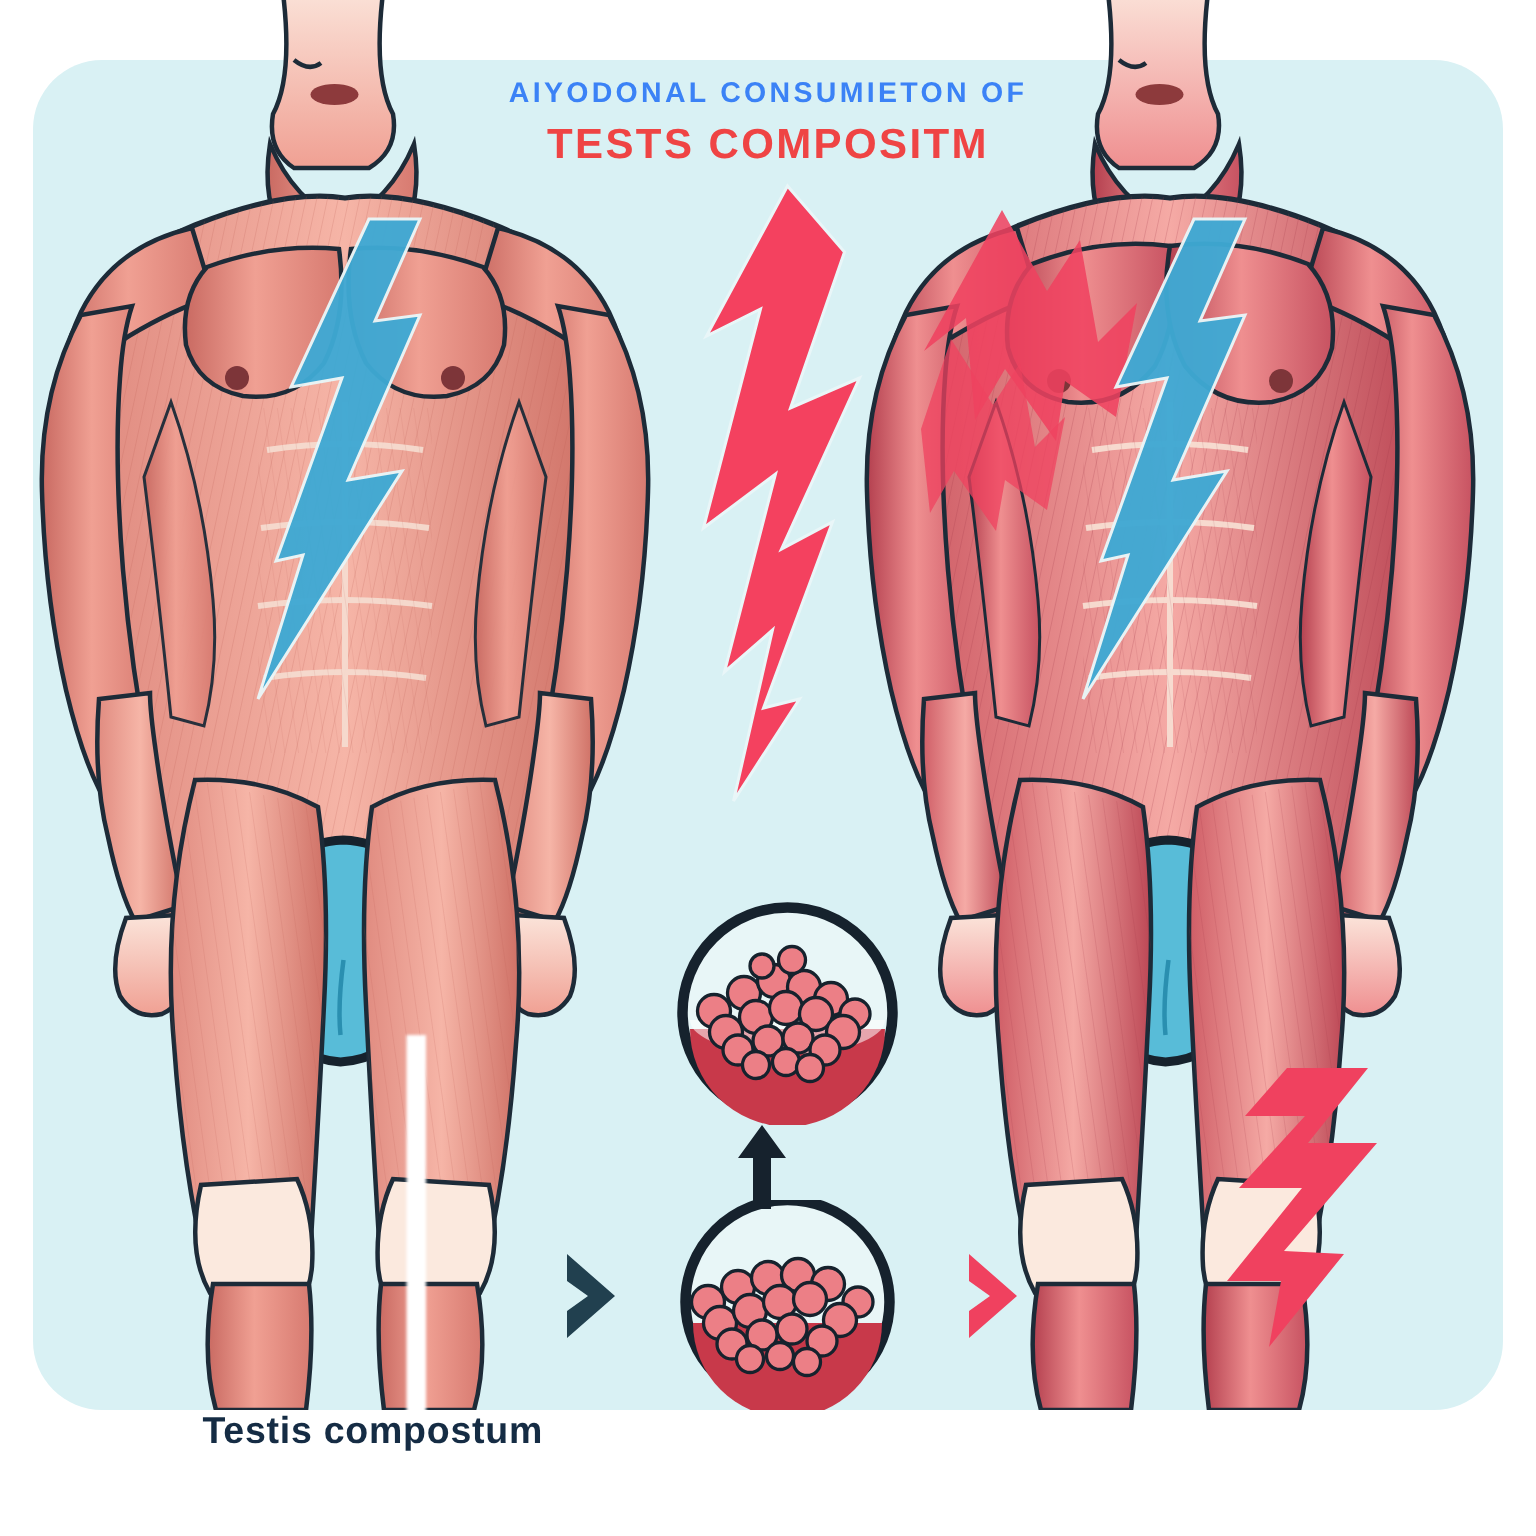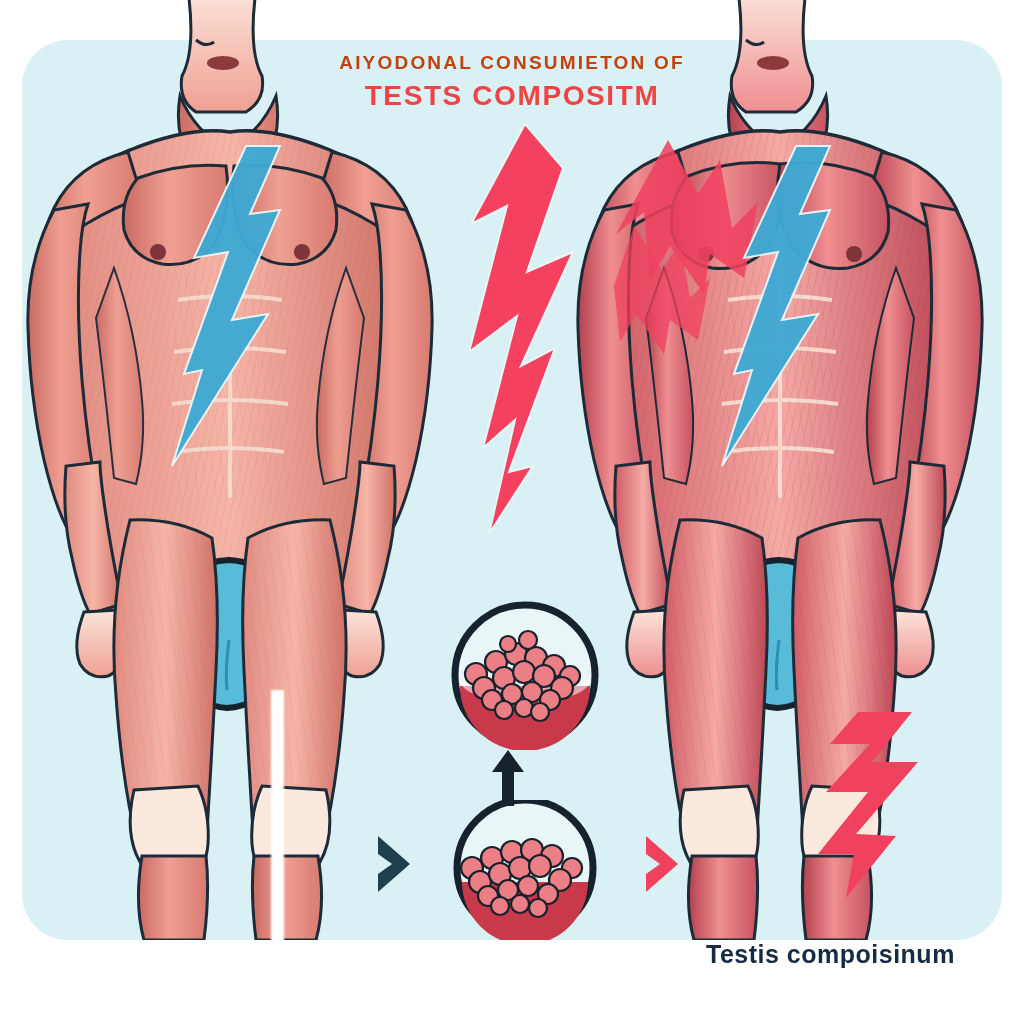--- a/index.html
+++ b/index.html
@@ -9,21 +9,21 @@
   #stage{position:relative;width:1024px;height:1024px;background:#ffffff;}
 
   
   .panel{position:absolute;left:22px;top:40px;width:980px;height:900px;
          background:#d9f1f4;border-radius:46px;}
 
   
   .title-wrap{position:absolute;left:310px;top:48px;width:404px;
               text-align:center;z-index:40;}
   .title-l1{font-size:19px;font-weight:700;letter-spacing:2.2px;
-            color:#c2410c;line-height:30px;white-space:nowrap;}
+            color:#3b82f6;line-height:30px;white-space:nowrap;}
   .title-l2{font-size:28px;font-weight:800;letter-spacing:1.6px;
             color:#ef4444;line-height:36px;white-space:nowrap;}
 
   
   .caption{position:absolute;top:940px;font-size:25px;font-weight:700;
            color:#152c44;letter-spacing:.5px;white-space:nowrap;z-index:40;}
   .caption.left{left:135px;}
   .caption.right{left:706px;}
 
   
@@ -324,15 +324,15 @@
     <svg viewBox="0 0 46 64">
       <path d="M6 4 L38 32 L6 60 L6 42 L20 32 L6 22 Z" fill="#f0415f"></path>
     </svg>
   </div>
 
   <div class="title-wrap">
     <div class="title-l1">AIYODONAL CONSUMIETON OF</div>
     <div class="title-l2">TESTS COMPOSITM</div>
   </div>
 
-  <div class="caption right">Testis compoisinum</div>
+  <div class="caption left">Testis compostum</div>
 
 </div>
 
 </body></html>

